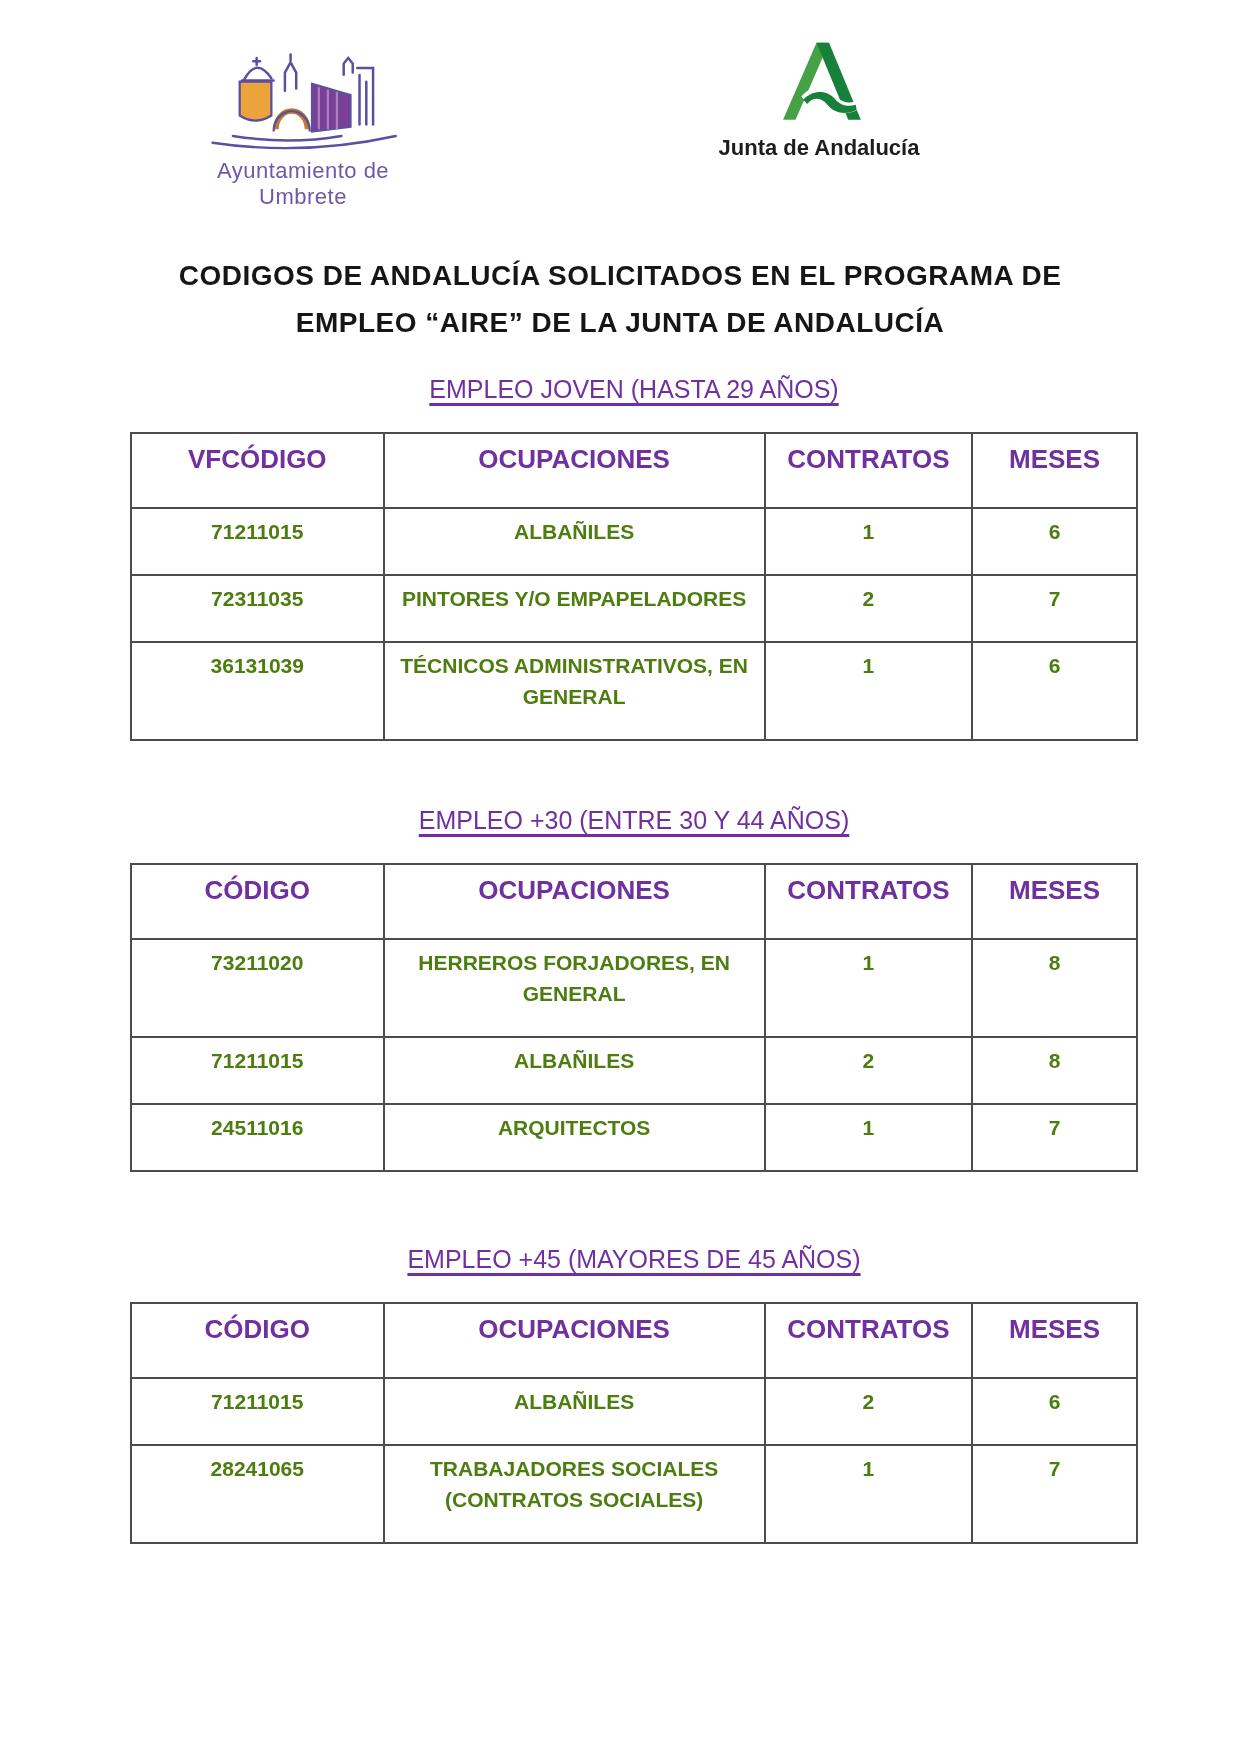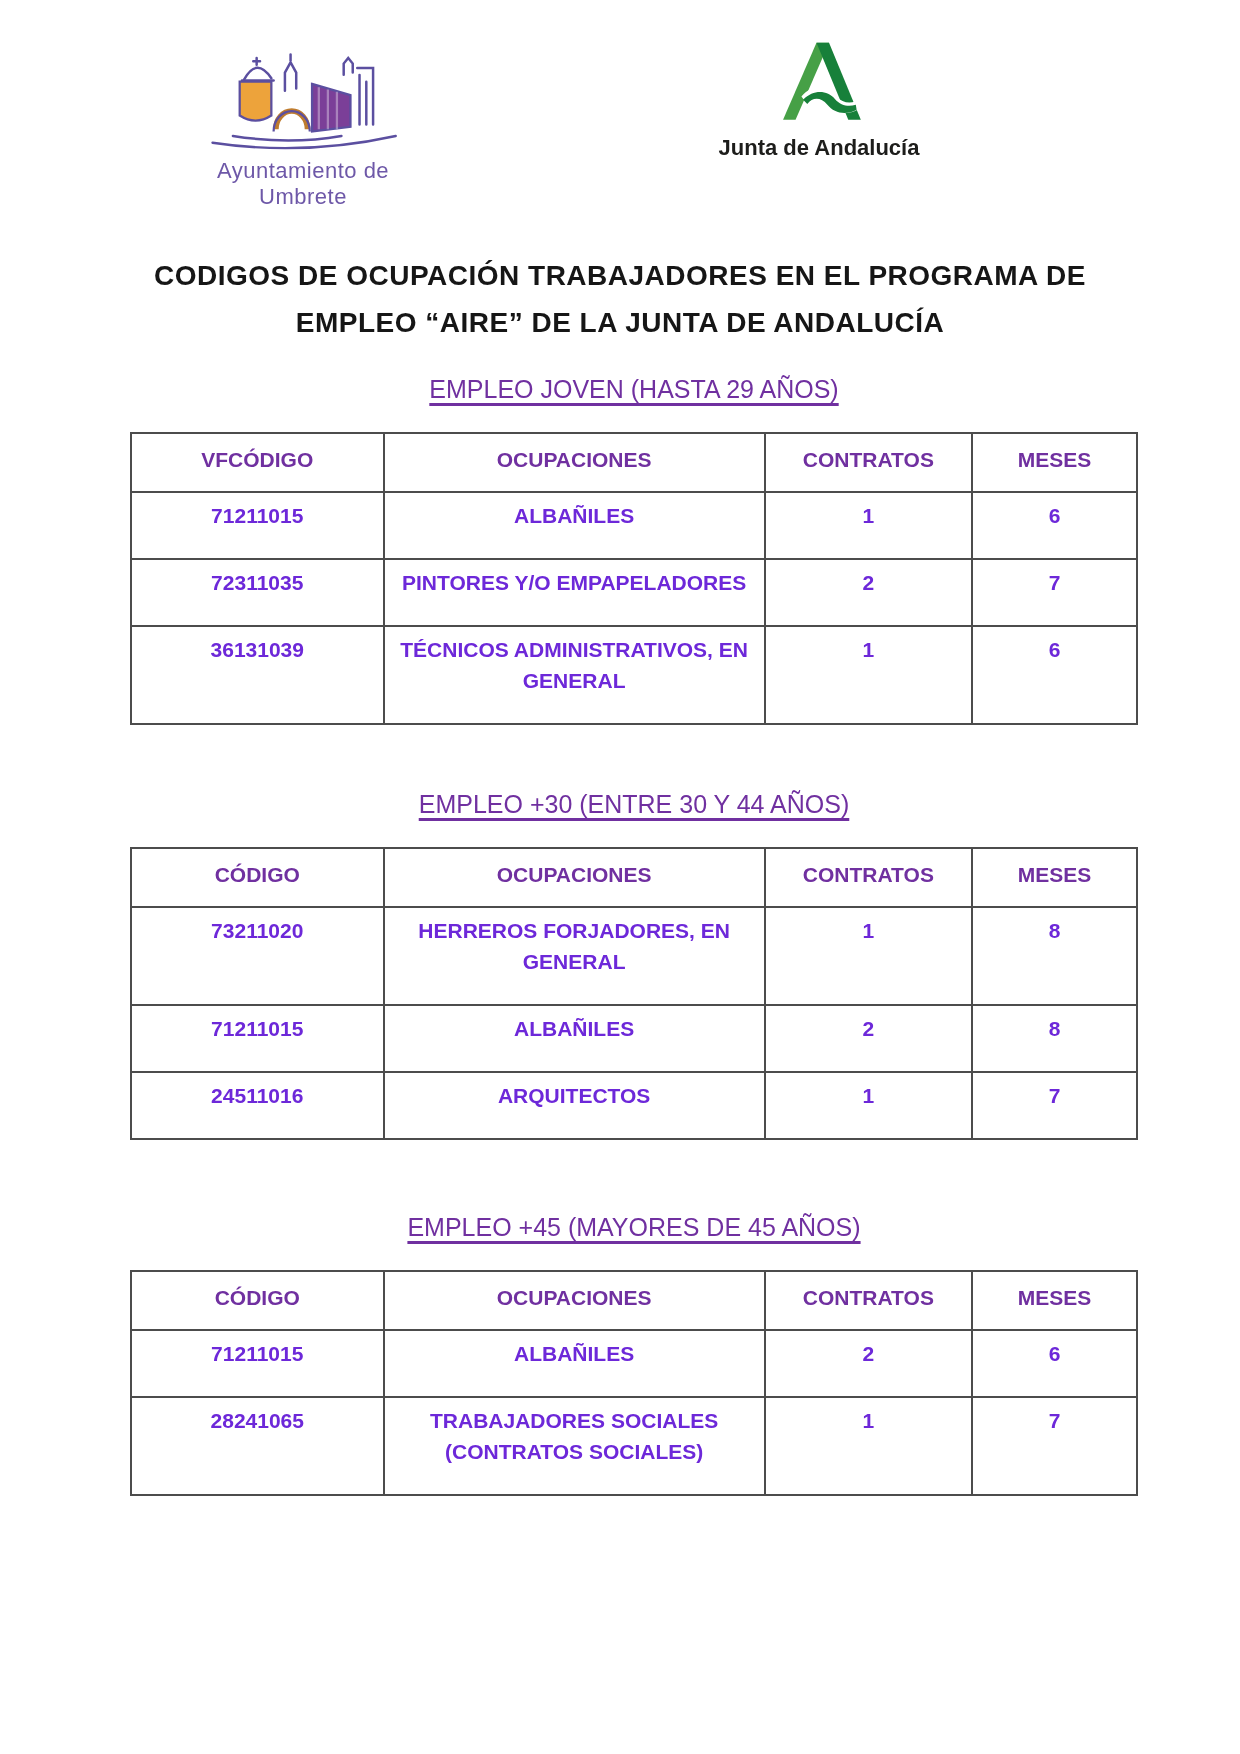--- a/index.html
+++ b/index.html
@@ -33,25 +33,25 @@
   .section:nth-of-type(3) .section-heading { }
 
   table.codes {
     border-collapse:collapse; width:100%; table-layout:fixed;
     border:2.5px solid #3f3f3f;
   }
   table.codes th, table.codes td {
     border:2px solid #4c4c4c; text-align:center; vertical-align:top;
   }
   table.codes th {
-    color:#7030A0; font-size:21px; font-weight:bold; line-height:31px;
-    padding:10px 8px 16px;
+    color:#7030A0; font-size:26px; font-weight:bold; line-height:31px;
+    padding:10px 8px 32px;
   }
   table.codes td {
-    color:#6d28d9; font-size:21px; font-weight:bold; line-height:31px;
+    color:#4d7c0f; font-size:21px; font-weight:bold; line-height:31px;
     padding:7px 8px 27px; white-space:pre-line;
   }
 </style>
 </head>
 <body>
 
 <div class="page">
 
   <div class="logo-umbrete">
     <svg width="204" height="104" viewBox="0 0 180 92">
@@ -88,21 +88,21 @@
     <svg width="92" height="86" viewBox="0 0 110 100">
       <polygon points="52,2 67,2 27,94 12,94" fill="#46a046"></polygon>
       <polygon points="52,2 67,2 105,94 90,94" fill="#17803a"></polygon>
       <path d="M34,66 C48,50 66,54 76,66 C82,73 91,75 98,72 L101,82 C88,89 73,86 65,76 C56,65 46,66 40,74 Z" fill="#ffffff"></path>
       <path d="M36,70 C49,57 65,59 74,69 C81,77 90,79 99,76 L100,82 C87,89 73,86 65,76 C57,66 47,67 41,75 Z" fill="#17803a"></path>
     </svg>
     <div class="caption">Junta de Andalucía</div>
   </div>
 
   <div class="doc-title">
-    <div>CODIGOS DE OCUPACIÓN TRABAJADORES EN EL PROGRAMA DE</div>
+    <div>CODIGOS DE ANDALUCÍA SOLICITADOS EN EL PROGRAMA DE</div>
     <div>EMPLEO “AIRE” DE LA JUNTA DE ANDALUCÍA</div>
   </div>
 
   <div id="sections-root">
   <div class="section">
     <h2 class="section-heading">EMPLEO JOVEN (HASTA 29 AÑOS)</h2>
     <table class="codes">
       <colgroup>
         <col style="width:25.1%">
             <col style="width:37.9%">

